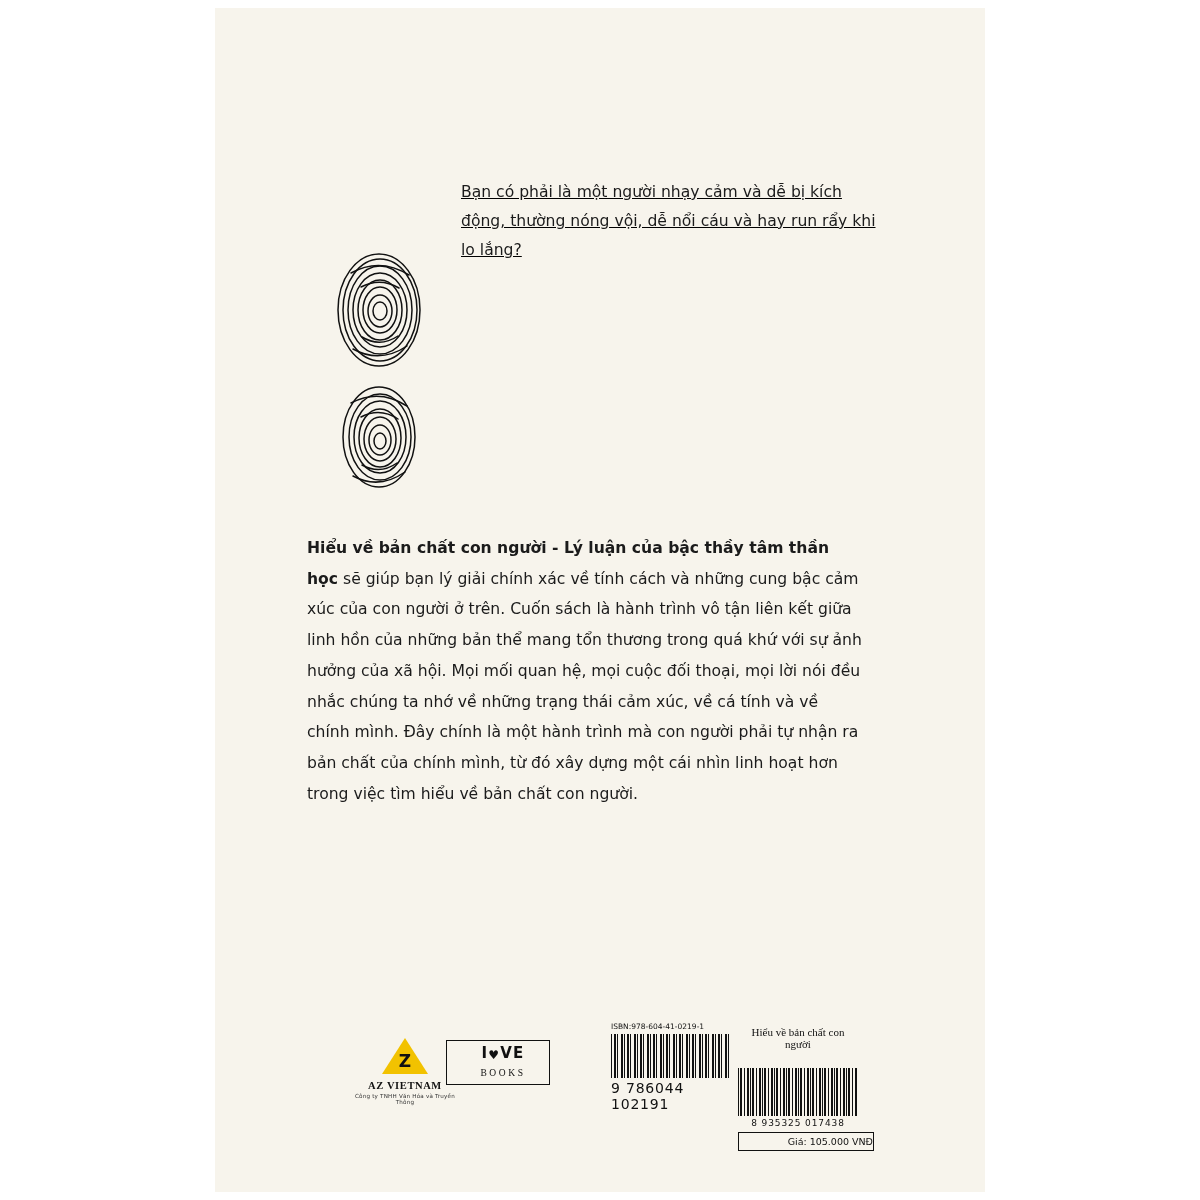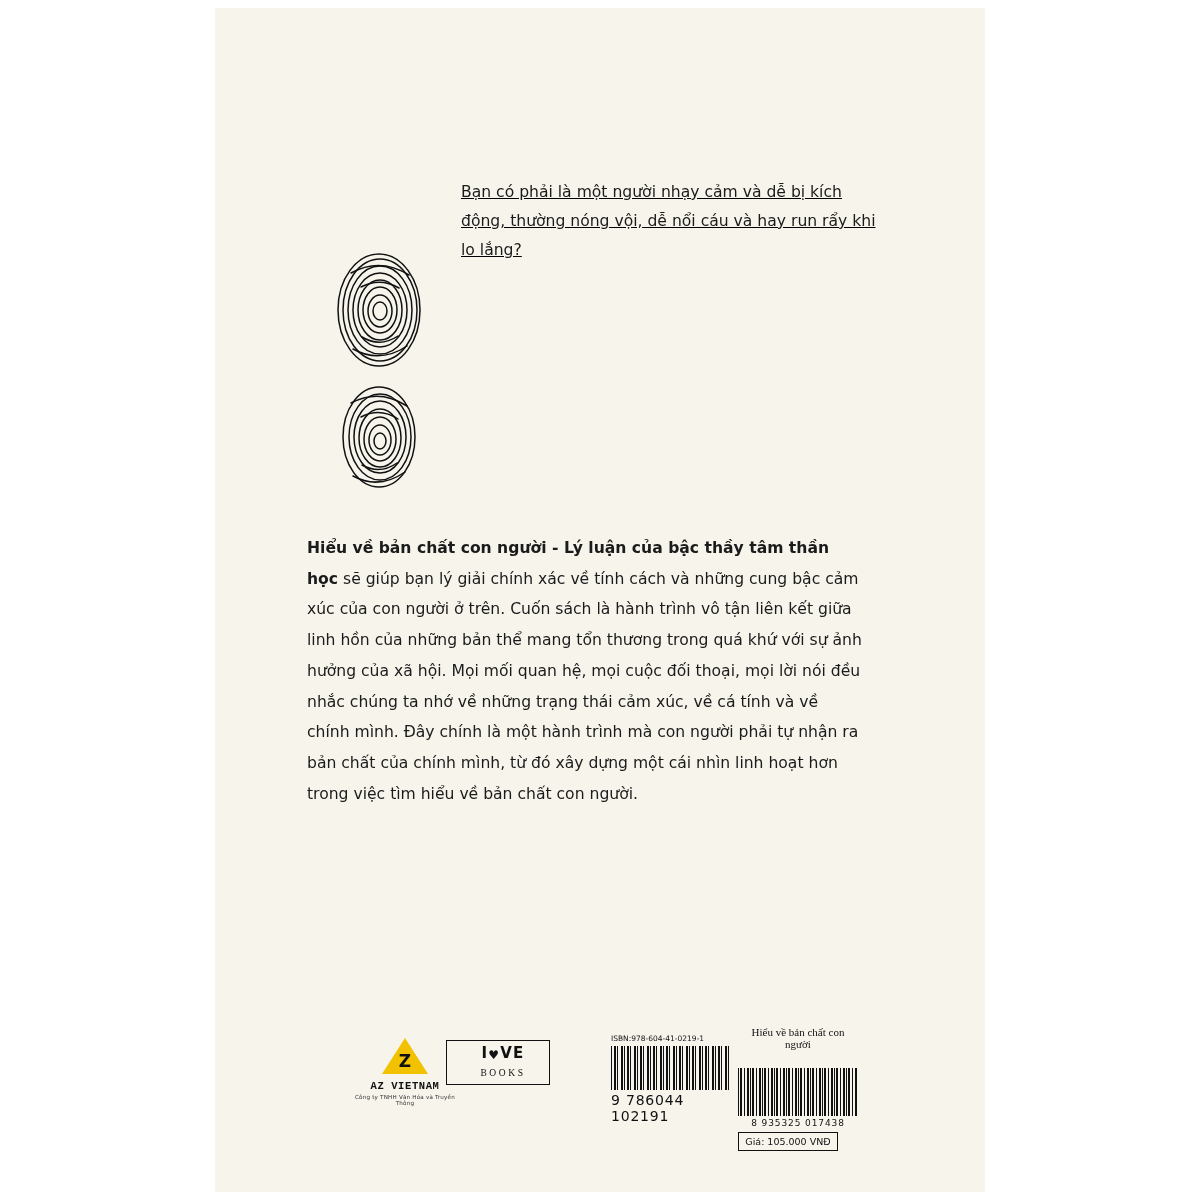--- a/index.html
+++ b/index.html
@@ -93,21 +93,21 @@
     top: 18px;
     width: 120px;
     text-align: center;
   }
   .az-mark {
     width: 50px;
     height: 40px;
     margin: 0 auto 4px auto;
   }
   .az-name {
-    font-family: Liberation Mono, monospace;
+    font-family: Liberation Serif, serif;
     font-size: 10.5px;
     letter-spacing: 0.6px;
     color: #111;
     font-weight: bold;
   }
   .az-sub {
     font-family: "DejaVu Sans", sans-serif;
     font-size: 5.6px;
     letter-spacing: 0.2px;
     color: #333;
@@ -146,21 +146,21 @@
     font-size: 9.5px;
     letter-spacing: 2.6px;
     color: #111;
     margin-top: 7px;
   }
 
   
   .isbn-block {
     position: absolute;
     left: 396px;
-    top: 16px;
+    top: 4px;
     width: 120px;
   }
   .isbn-label {
     font-family: "DejaVu Sans", sans-serif;
     font-size: 7.5px;
     color: #111;
     margin-bottom: 3px;
   }
   .barcode {
     height: 44px;
@@ -211,25 +211,25 @@
     font-size: 9px;
     letter-spacing: 0.9px;
     color: #111;
     text-align: center;
     margin-top: 2px;
   }
   .price-box {
     margin-top: 4px;
     border: 1.2px solid #111;
     padding: 3px 0;
-    text-align: center;
+    text-align: right;
     font-family: "DejaVu Sans", sans-serif;
     font-size: 9.5px;
     color: #111;
-    width: 100px;
+    width: 136px;
     box-sizing: border-box;
   }
 </style>
 </head>
 <body>
 
 <div id="page">
 
   <div id="cover">
 

